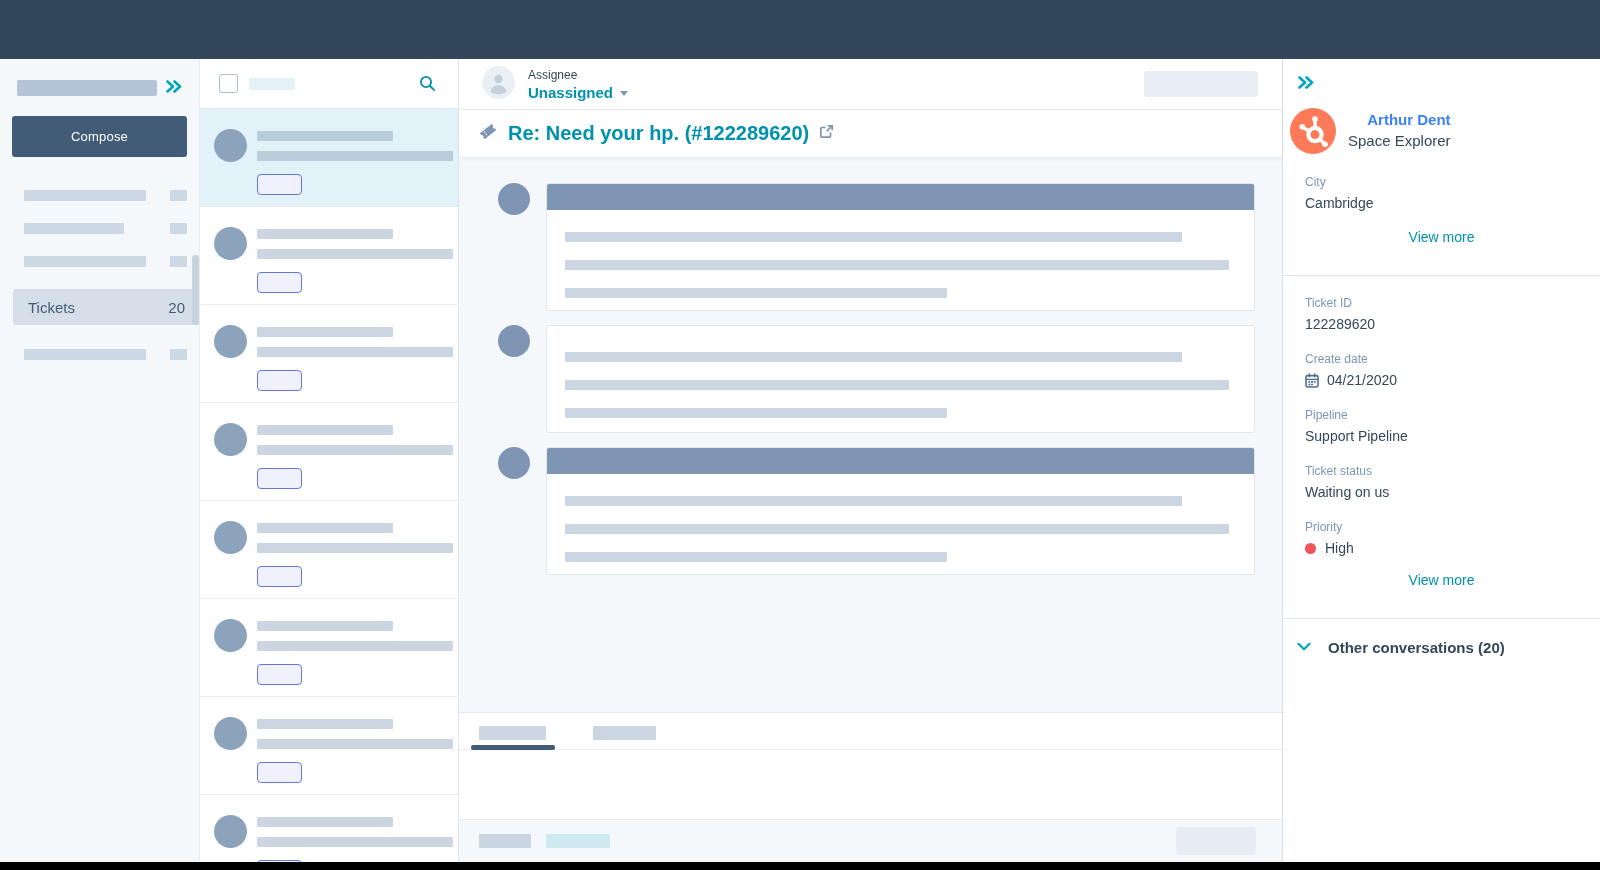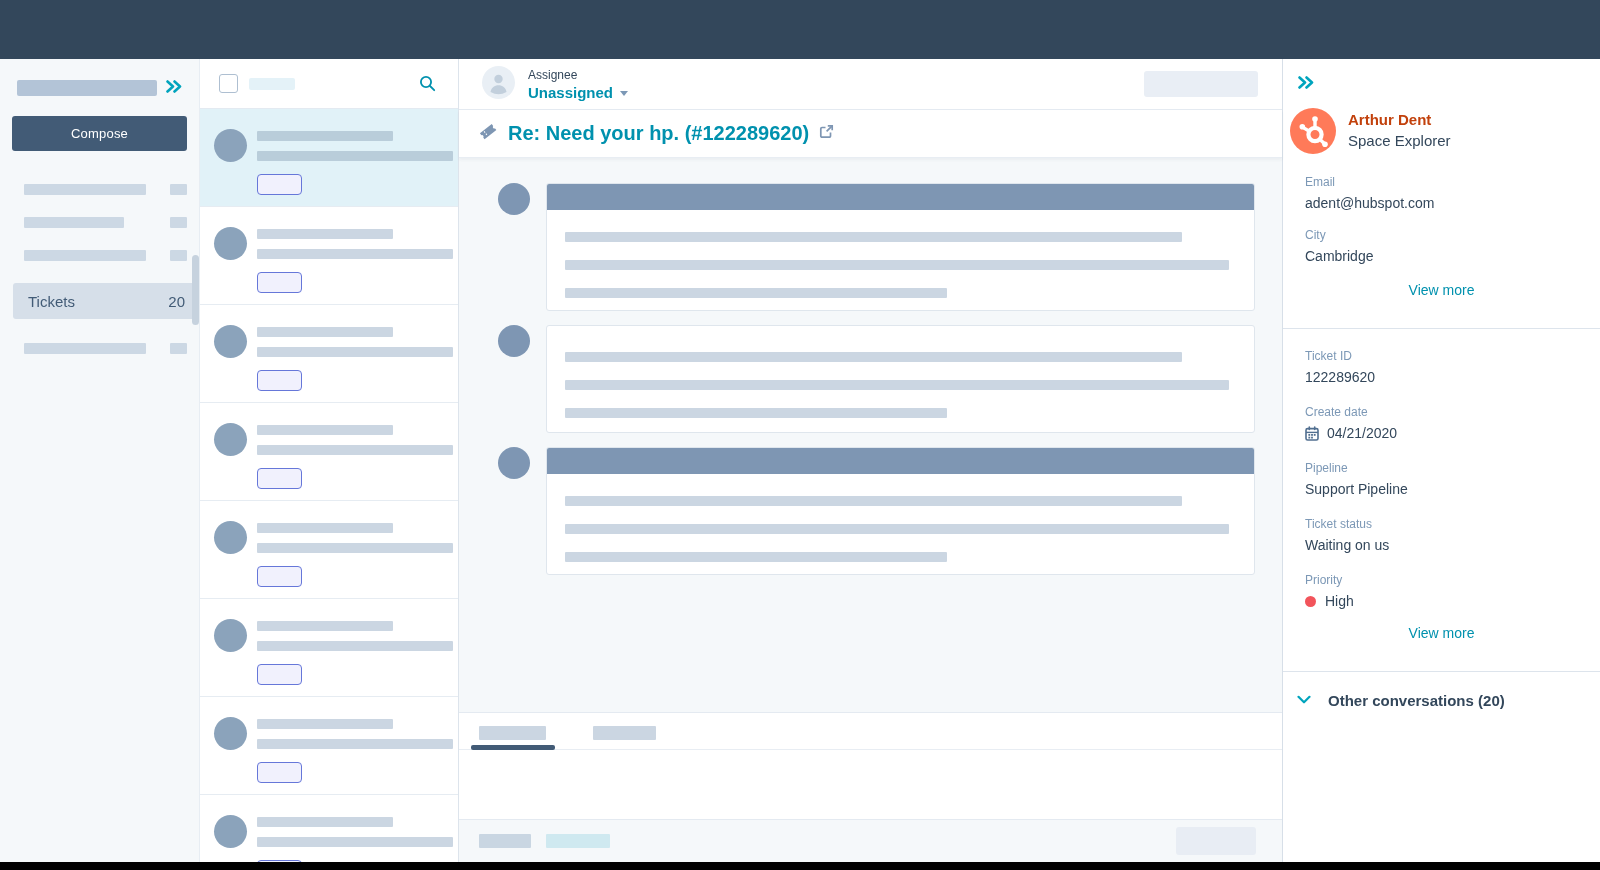--- a/index.html
+++ b/index.html
@@ -6,21 +6,21 @@
   .app{width:1600px;height:870px;position:relative;overflow:hidden;
        font-family:"Liberation Sans",sans-serif;background:#fff;color:#33475b;}
   .topbar{height:59px;background:#33475b;}
   .cols{display:flex;height:803px;}
 
   
   .sidebar{width:200px;background:#f5f8fa;flex-shrink:0;position:relative;border-right:1px solid #e7edf3;box-sizing:border-box;}
   .sb-top{display:flex;align-items:center;margin:20px 10px 0 17px;}
   .sb-top-bar{width:140px;height:16px;background:#b3c4d7;border-radius:2px;}
   .sb-top .icon-dc{margin-left:8px;}
-  .compose-btn{margin:19px 12px 0;height:35px;background:#425b76;border-radius:3px;color:#fff;
+  .compose-btn{margin:19px 12px 0;height:41px;background:#425b76;border-radius:3px;color:#fff;
       font-size:13px;display:flex;align-items:center;justify-content:center;letter-spacing:.2px;}
   .sb-nav{margin-top:33px;}
   .sb-row{display:flex;align-items:center;justify-content:space-between;padding:0 12px 0 24px;margin-bottom:22px;}
   .sb-line{height:11px;background:#ccd8e4;border-radius:1px;}
   .sb-sq{width:17px;height:11px;background:#ccd8e4;border-radius:1px;}
   .tickets-row{margin:8px 0 0 13px;height:36px;background:#d6dfe9;border-radius:3px 0 0 3px;
       display:flex;align-items:center;justify-content:space-between;padding:0 14px 0 15px;
       color:#425b76;font-size:15px;}
   .sb-after{margin-top:24px;}
   .sb-scrollbar{position:absolute;right:0;top:196px;width:7px;height:70px;background:#c6d2de;border-radius:4px;}
@@ -72,21 +72,21 @@
       padding:0 26px 0 20px;flex-shrink:0;box-sizing:border-box;}
   .f-bar1{width:52px;height:14px;background:#c9d6e2;border-radius:1px;}
   .f-bar2{width:64px;height:14px;background:#cfe9f0;border-radius:1px;margin-left:15px;}
   .f-btn{margin-left:auto;width:80px;height:28px;background:#e8edf4;border-radius:3px;}
 
   
   .rightbar{width:318px;background:#fff;border-left:1px solid #d7dfe8;flex-shrink:0;box-sizing:border-box;overflow:hidden;}
   .rb-collapse{margin:17px 0 0 14px;display:inline-flex;}
   .contact-head{display:flex;margin:15px 0 0 7px;}
   .ch-text{margin-left:12px;margin-top:3px;}
-  .c-name{font-size:15px;font-weight:600;color:#c2410c;}
+  .c-name{font-size:15px;font-weight:600;color:#3b82f6;text-align:right;}
   .c-role{font-size:15px;color:#33475b;margin-top:4px;}
   .fld{margin-left:22px;}
   .fld-label{font-size:12px;color:#7c98b6;margin-top:17px;}
   .fld-label.t{margin-top:20px;}
   .fld-value{font-size:14px;color:#33475b;margin-top:6px;display:flex;align-items:center;min-height:16px;}
   .view-more{text-align:center;color:#0091ae;font-size:14px;font-weight:500;margin-top:18px;}
   .view-more.vm2{margin-top:16px;}
   .rb-divider{border-top:1px solid #dde4ec;margin-top:30px;}
   .ticket-head{display:flex;align-items:center;margin:21px 0 0 9px;}
   .drag-dots{width:9px;height:23px;
@@ -336,24 +336,20 @@
             </g>
           </svg>
         </span>
         <div class="ch-text">
           <div class="c-name">Arthur Dent</div>
           <div class="c-role">Space Explorer</div>
         </div>
       </div>
 
       <div class="fld">
-        <div class="fld-label">Email</div>
-        <div class="fld-value">adent@hubspot.com</div>
-      </div>
-      <div class="fld">
         <div class="fld-label">City</div>
         <div class="fld-value">Cambridge</div>
       </div>
       <div class="view-more">View more</div>
 
       <div class="rb-divider"></div>
 
 
       <div class="fld">
         <div class="fld-label t">Ticket ID</div>

